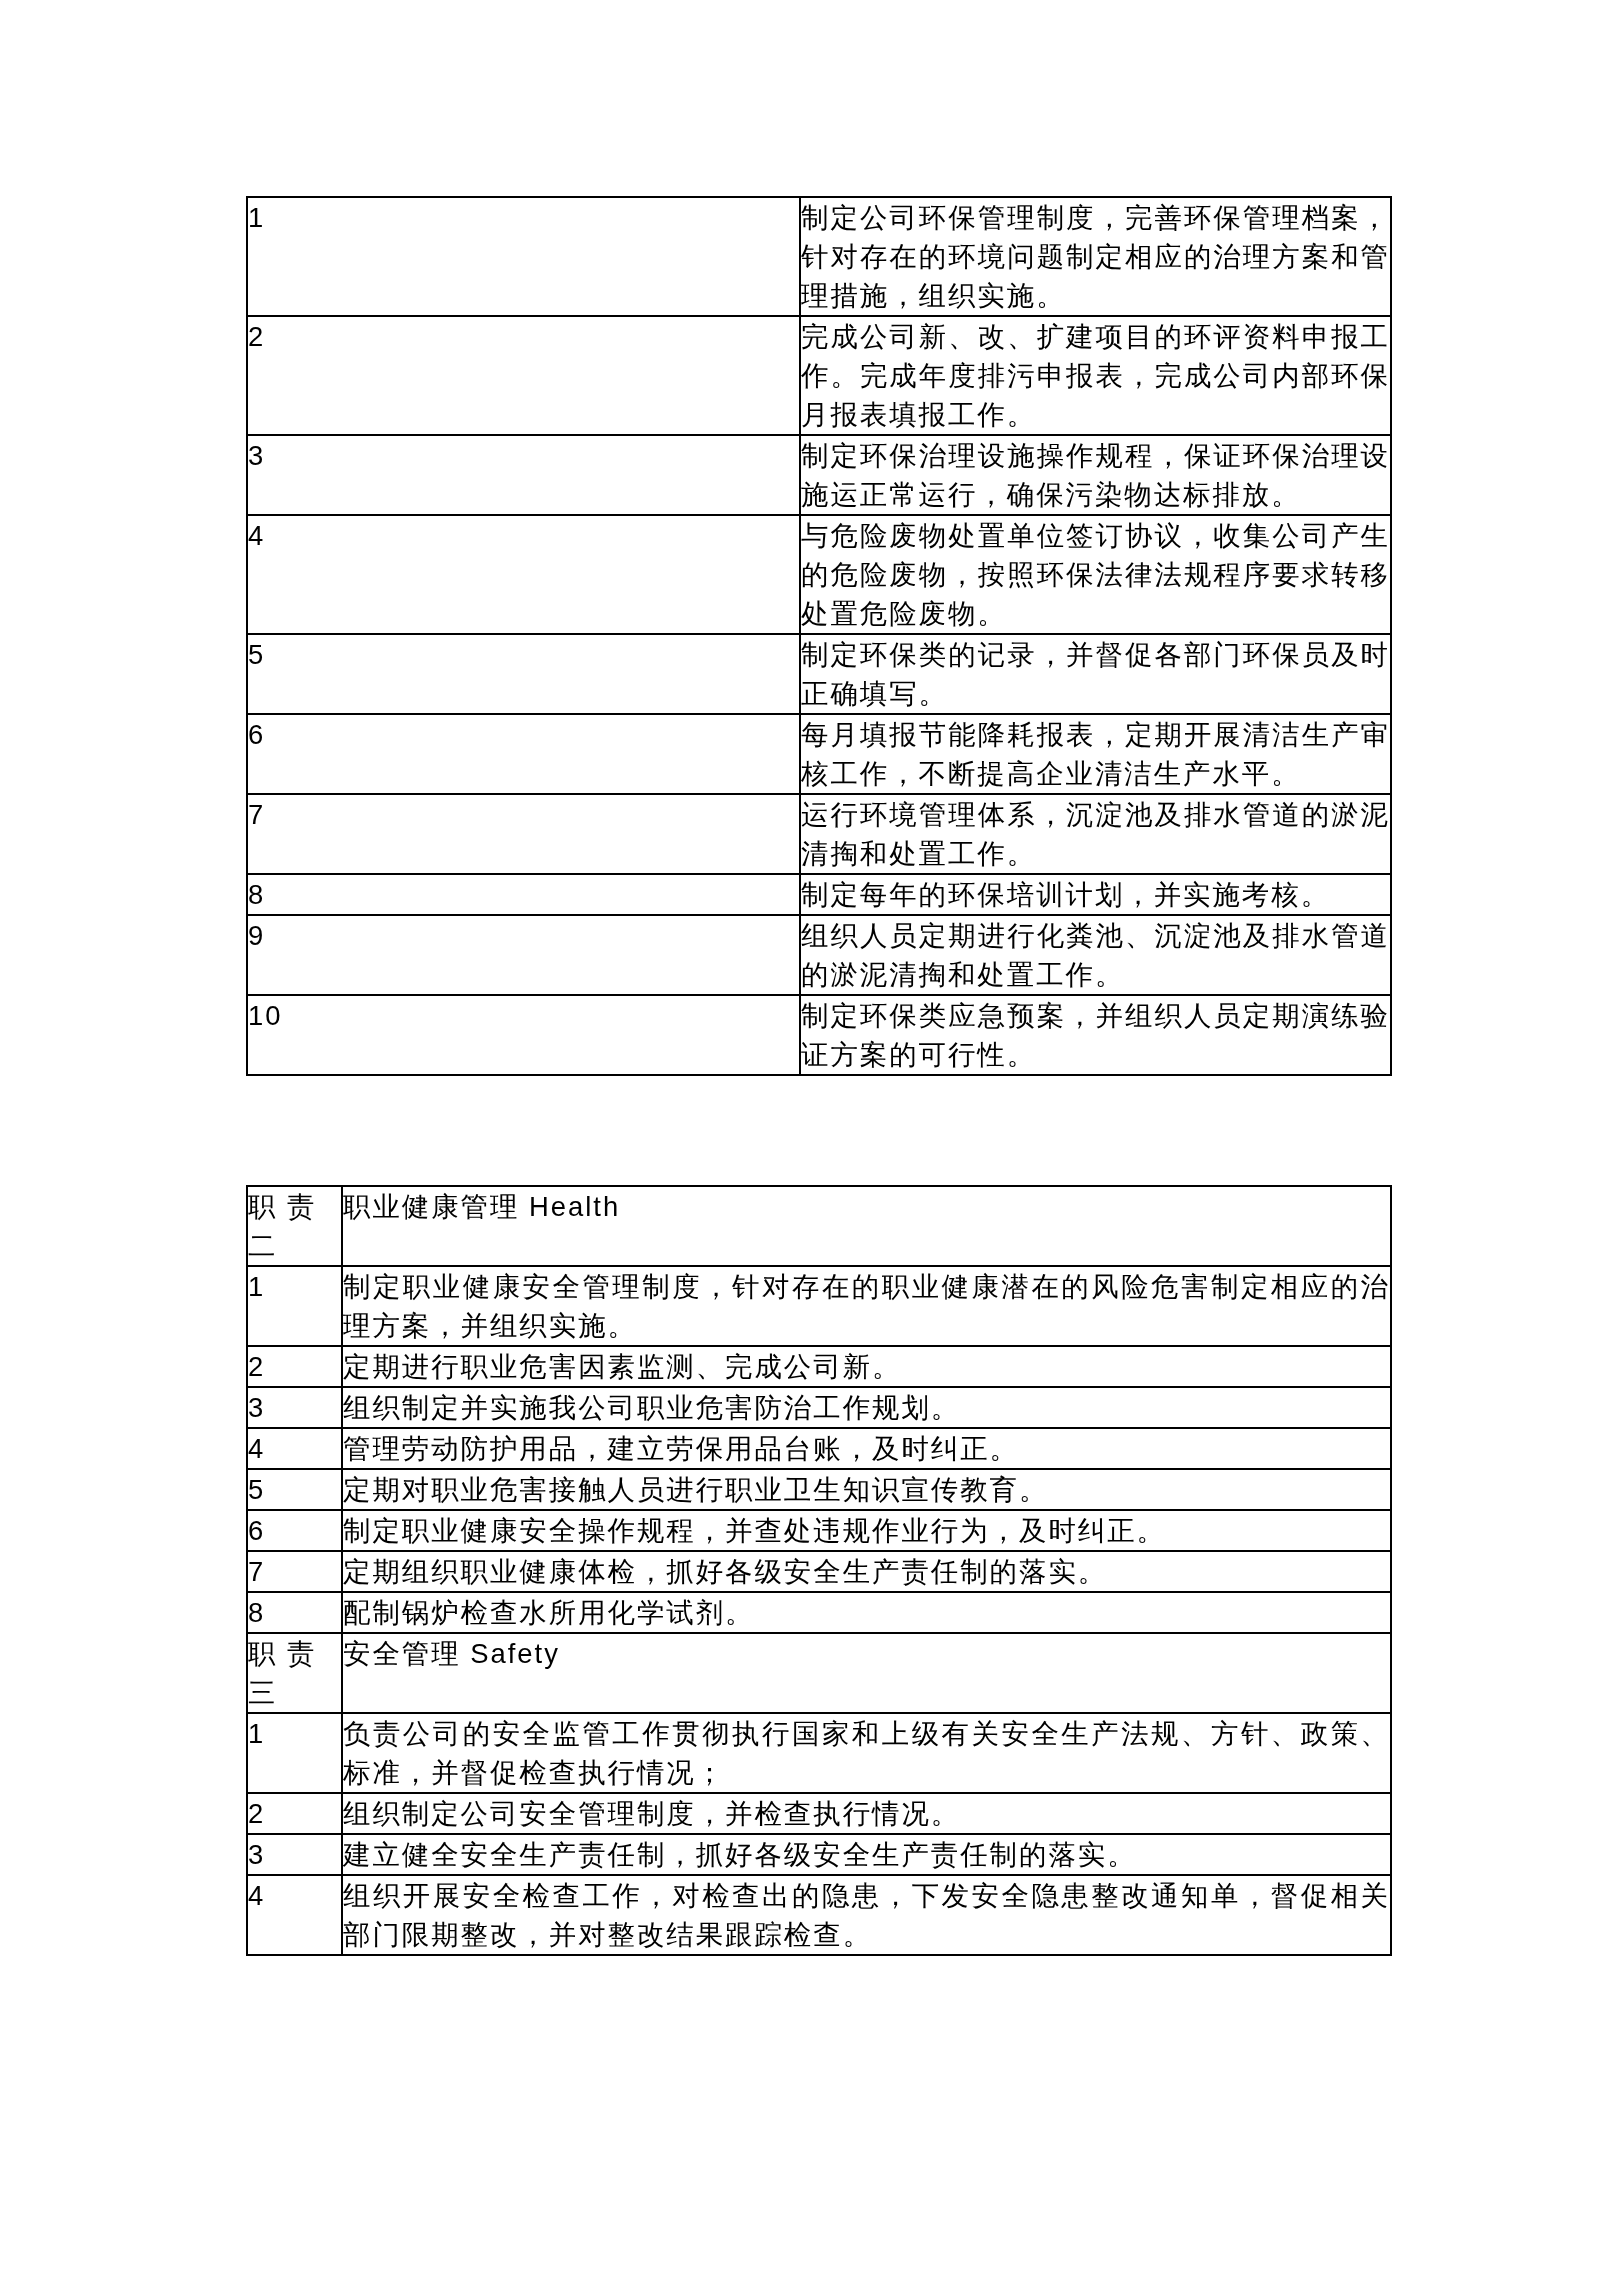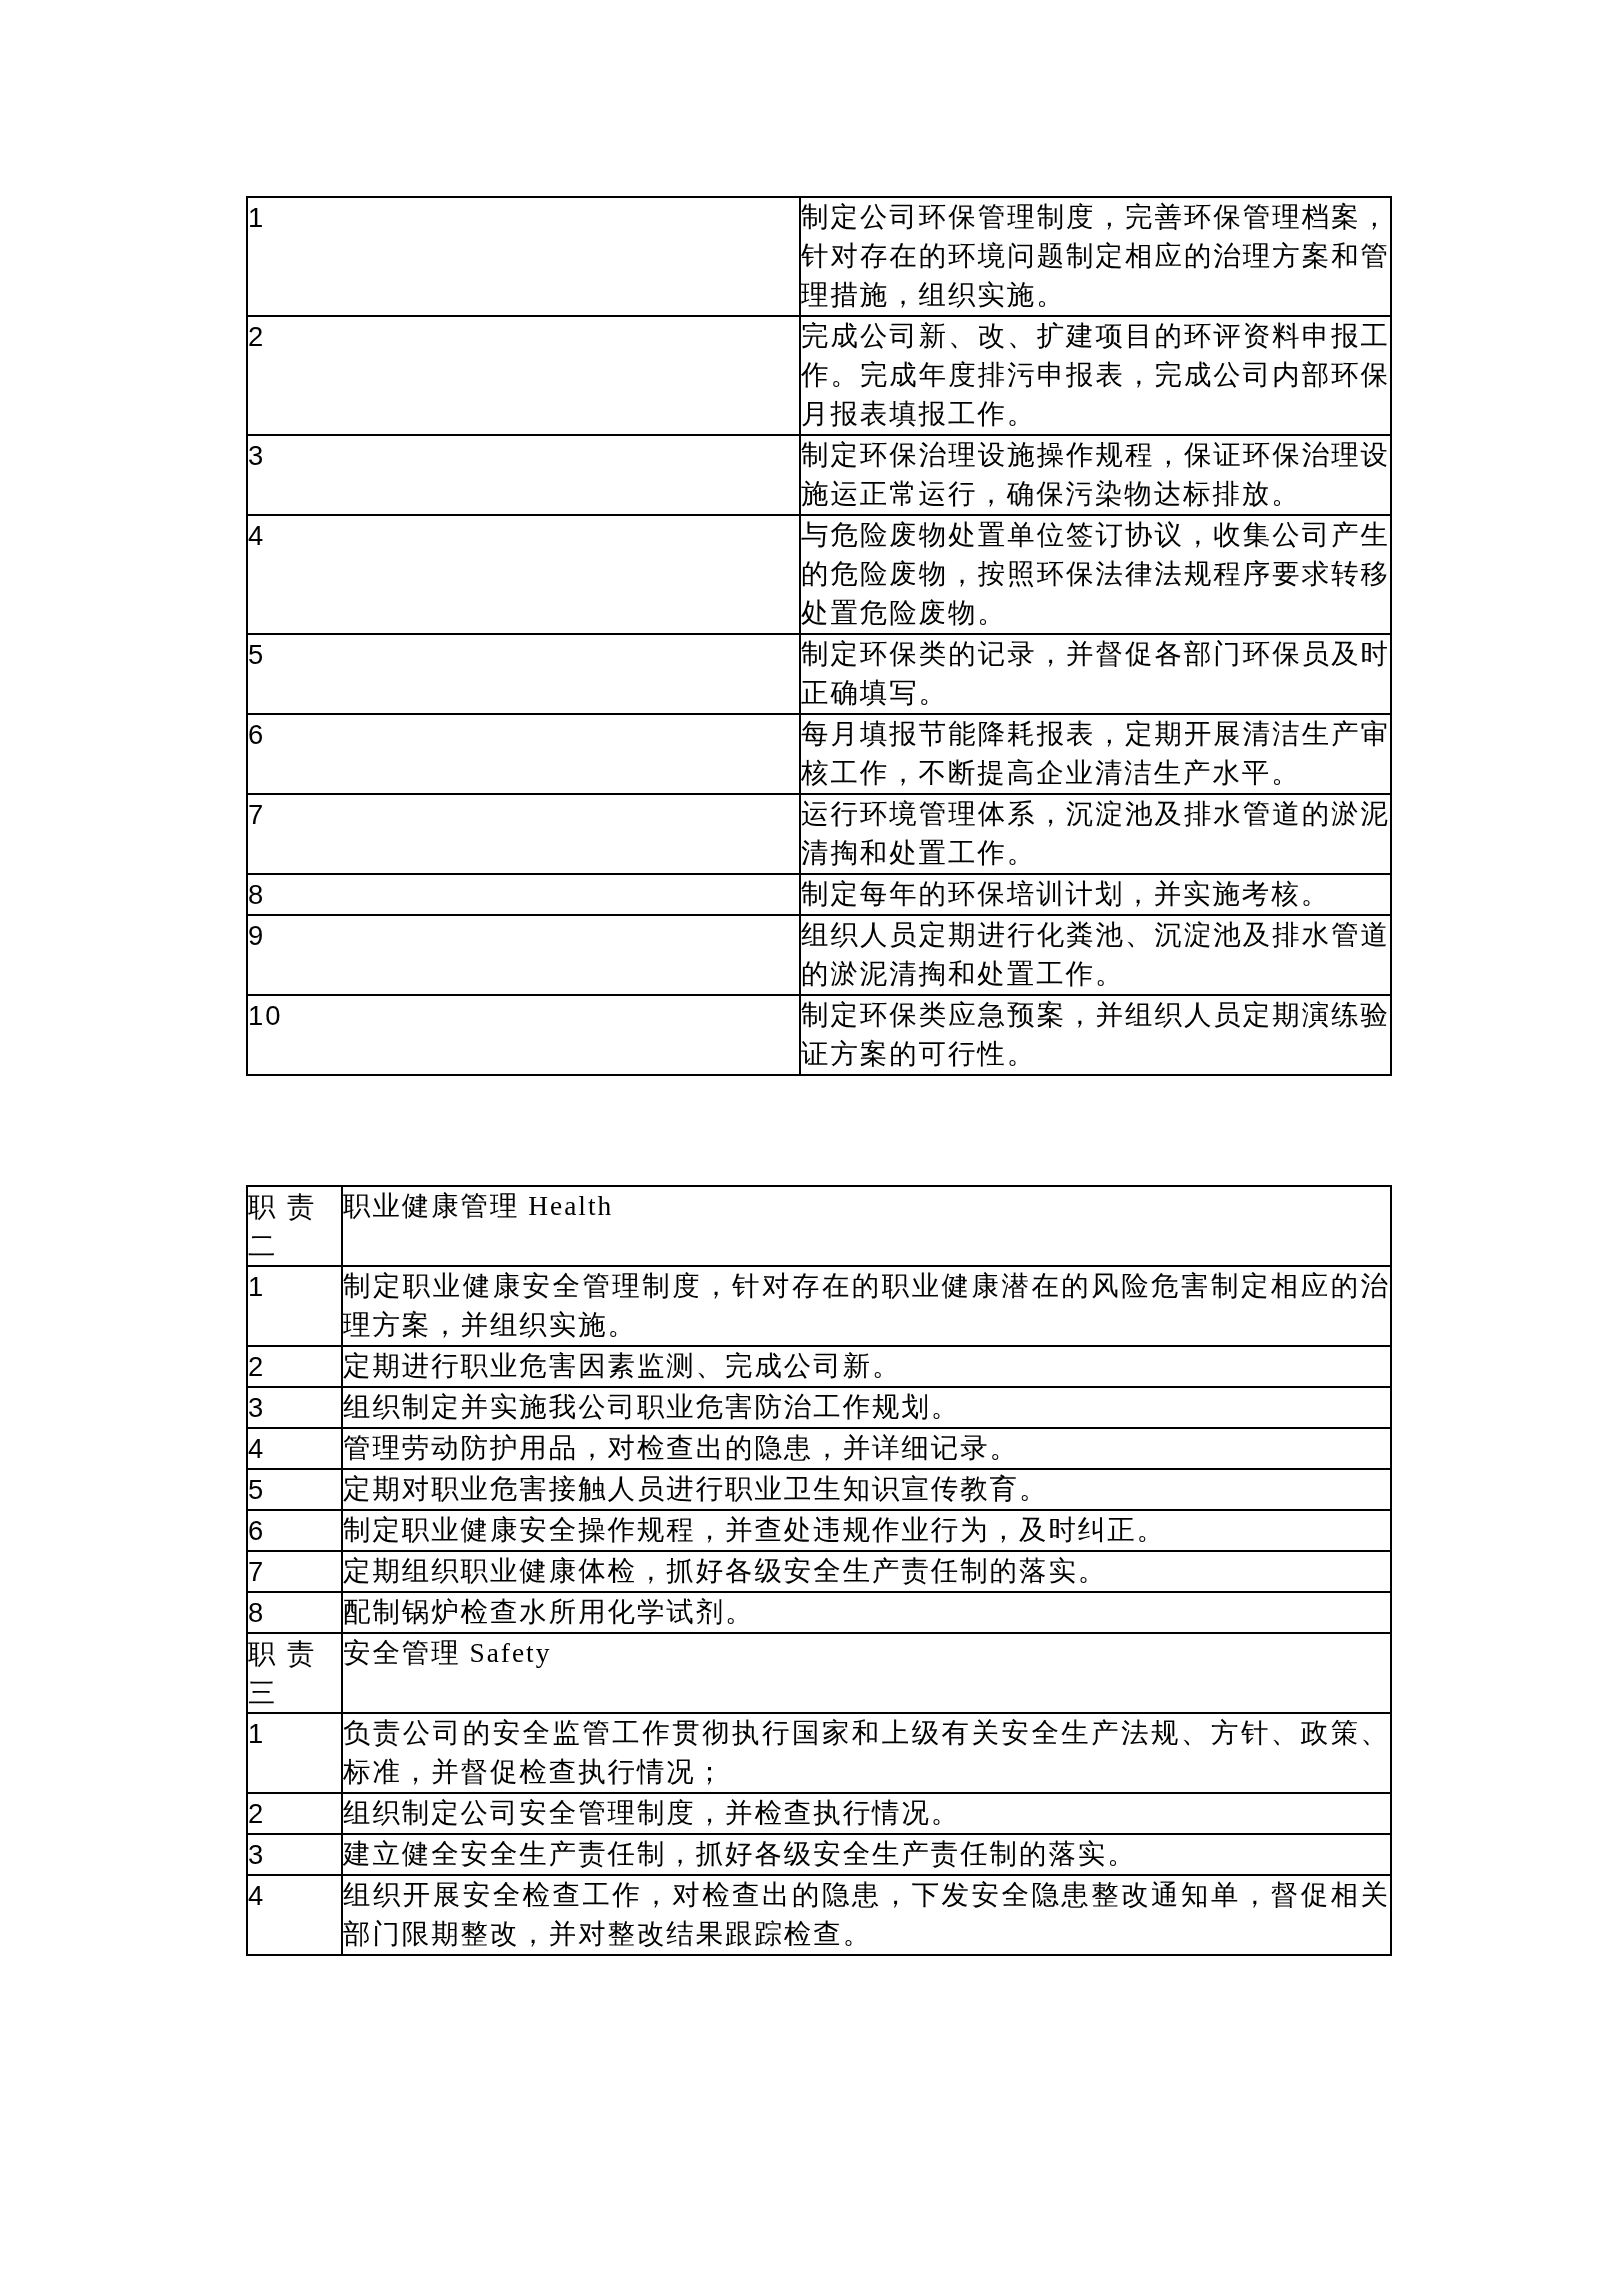--- a/index.html
+++ b/index.html
@@ -37,21 +37,20 @@
   td.no {
     padding-left: 15.7px;
     padding-right: 3.9px;
     white-space: pre-line;
     text-align: left;
   }
   td.tx {
     padding-left: 14.7px;
     padding-right: 12.7px;
     text-align: justify;
-    font-family: Liberation Serif, serif;
   }
   
   tr.lines1 td { height: 35px; }
   tr.lines2 td { height: 74px; }
   tr.lines3 td { height: 114px; }
   
   .t1 col.c-no { width: 553px; }
   .t2 col.c-no { width: 95px; }
 </style>
 </head>
@@ -126,21 +125,21 @@
       <tr class="lines1">
         <td class="no">2</td>
         <td class="tx">定期进行职业危害因素监测、完成公司新。</td>
       </tr>
       <tr class="lines1">
         <td class="no">3</td>
         <td class="tx">组织制定并实施我公司职业危害防治工作规划。</td>
       </tr>
       <tr class="lines1">
         <td class="no">4</td>
-        <td class="tx">管理劳动防护用品，对检查出的隐患，并详细记录。</td>
+        <td class="tx">管理劳动防护用品，建立劳保用品台账，及时纠正。</td>
       </tr>
       <tr class="lines1">
         <td class="no">5</td>
         <td class="tx">定期对职业危害接触人员进行职业卫生知识宣传教育。</td>
       </tr>
       <tr class="lines1">
         <td class="no">6</td>
         <td class="tx">制定职业健康安全操作规程，并查处违规作业行为，及时纠正。</td>
       </tr>
       <tr class="lines1">

